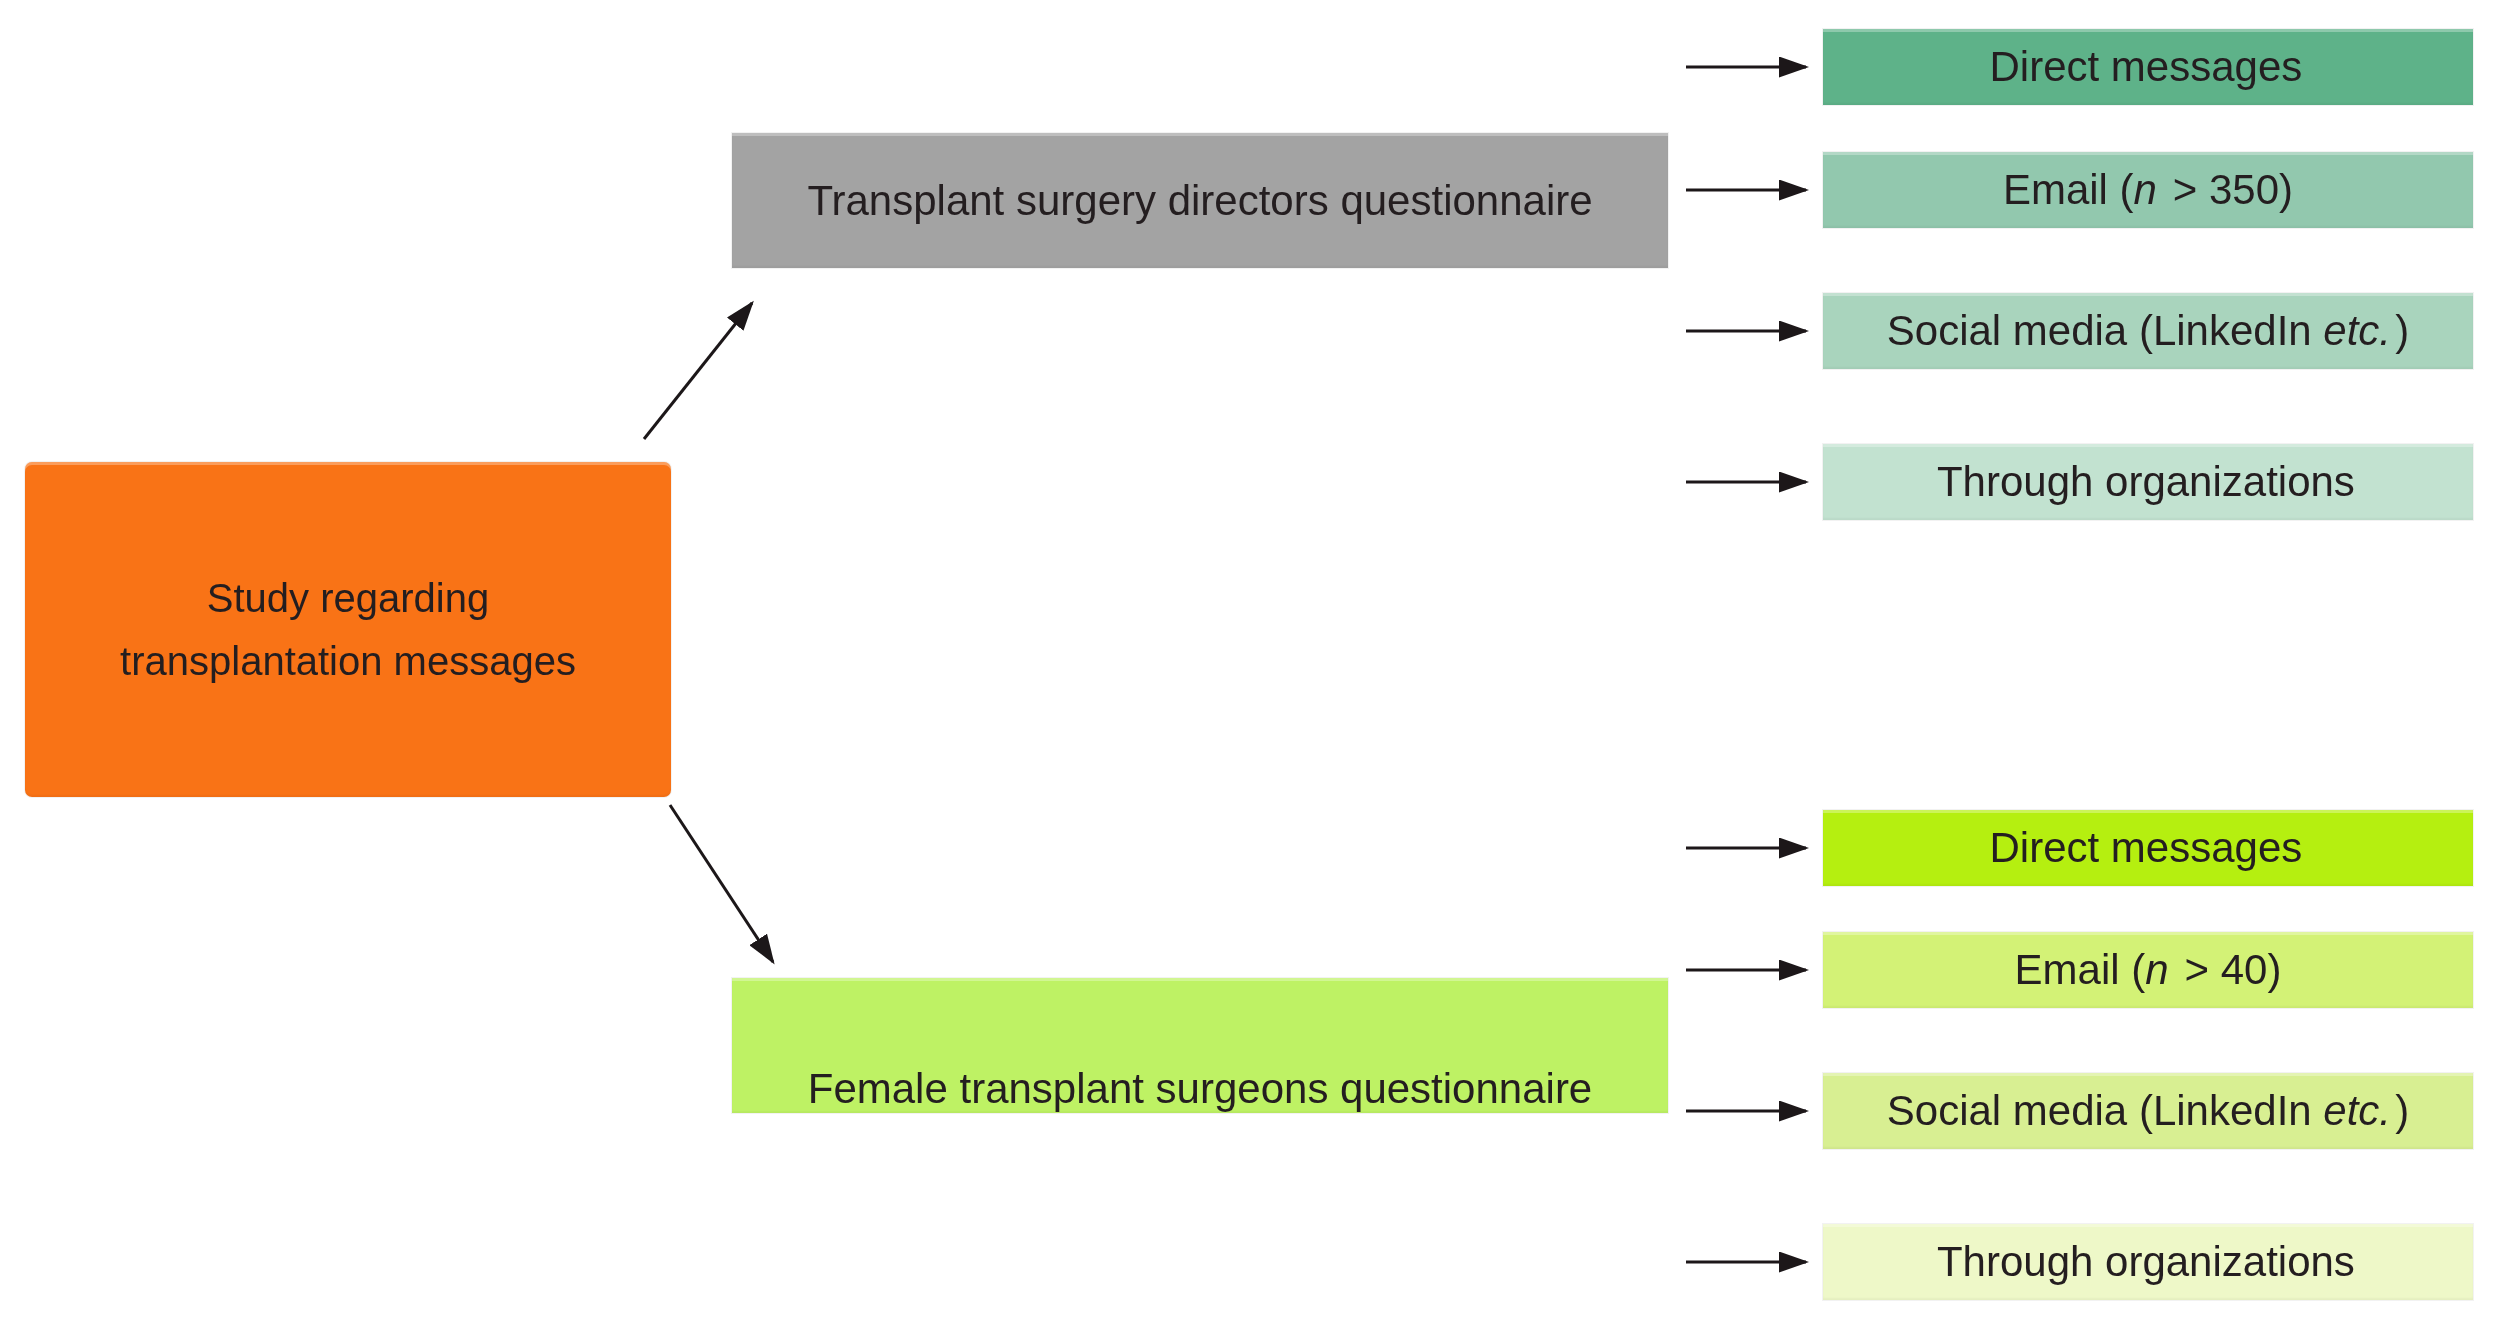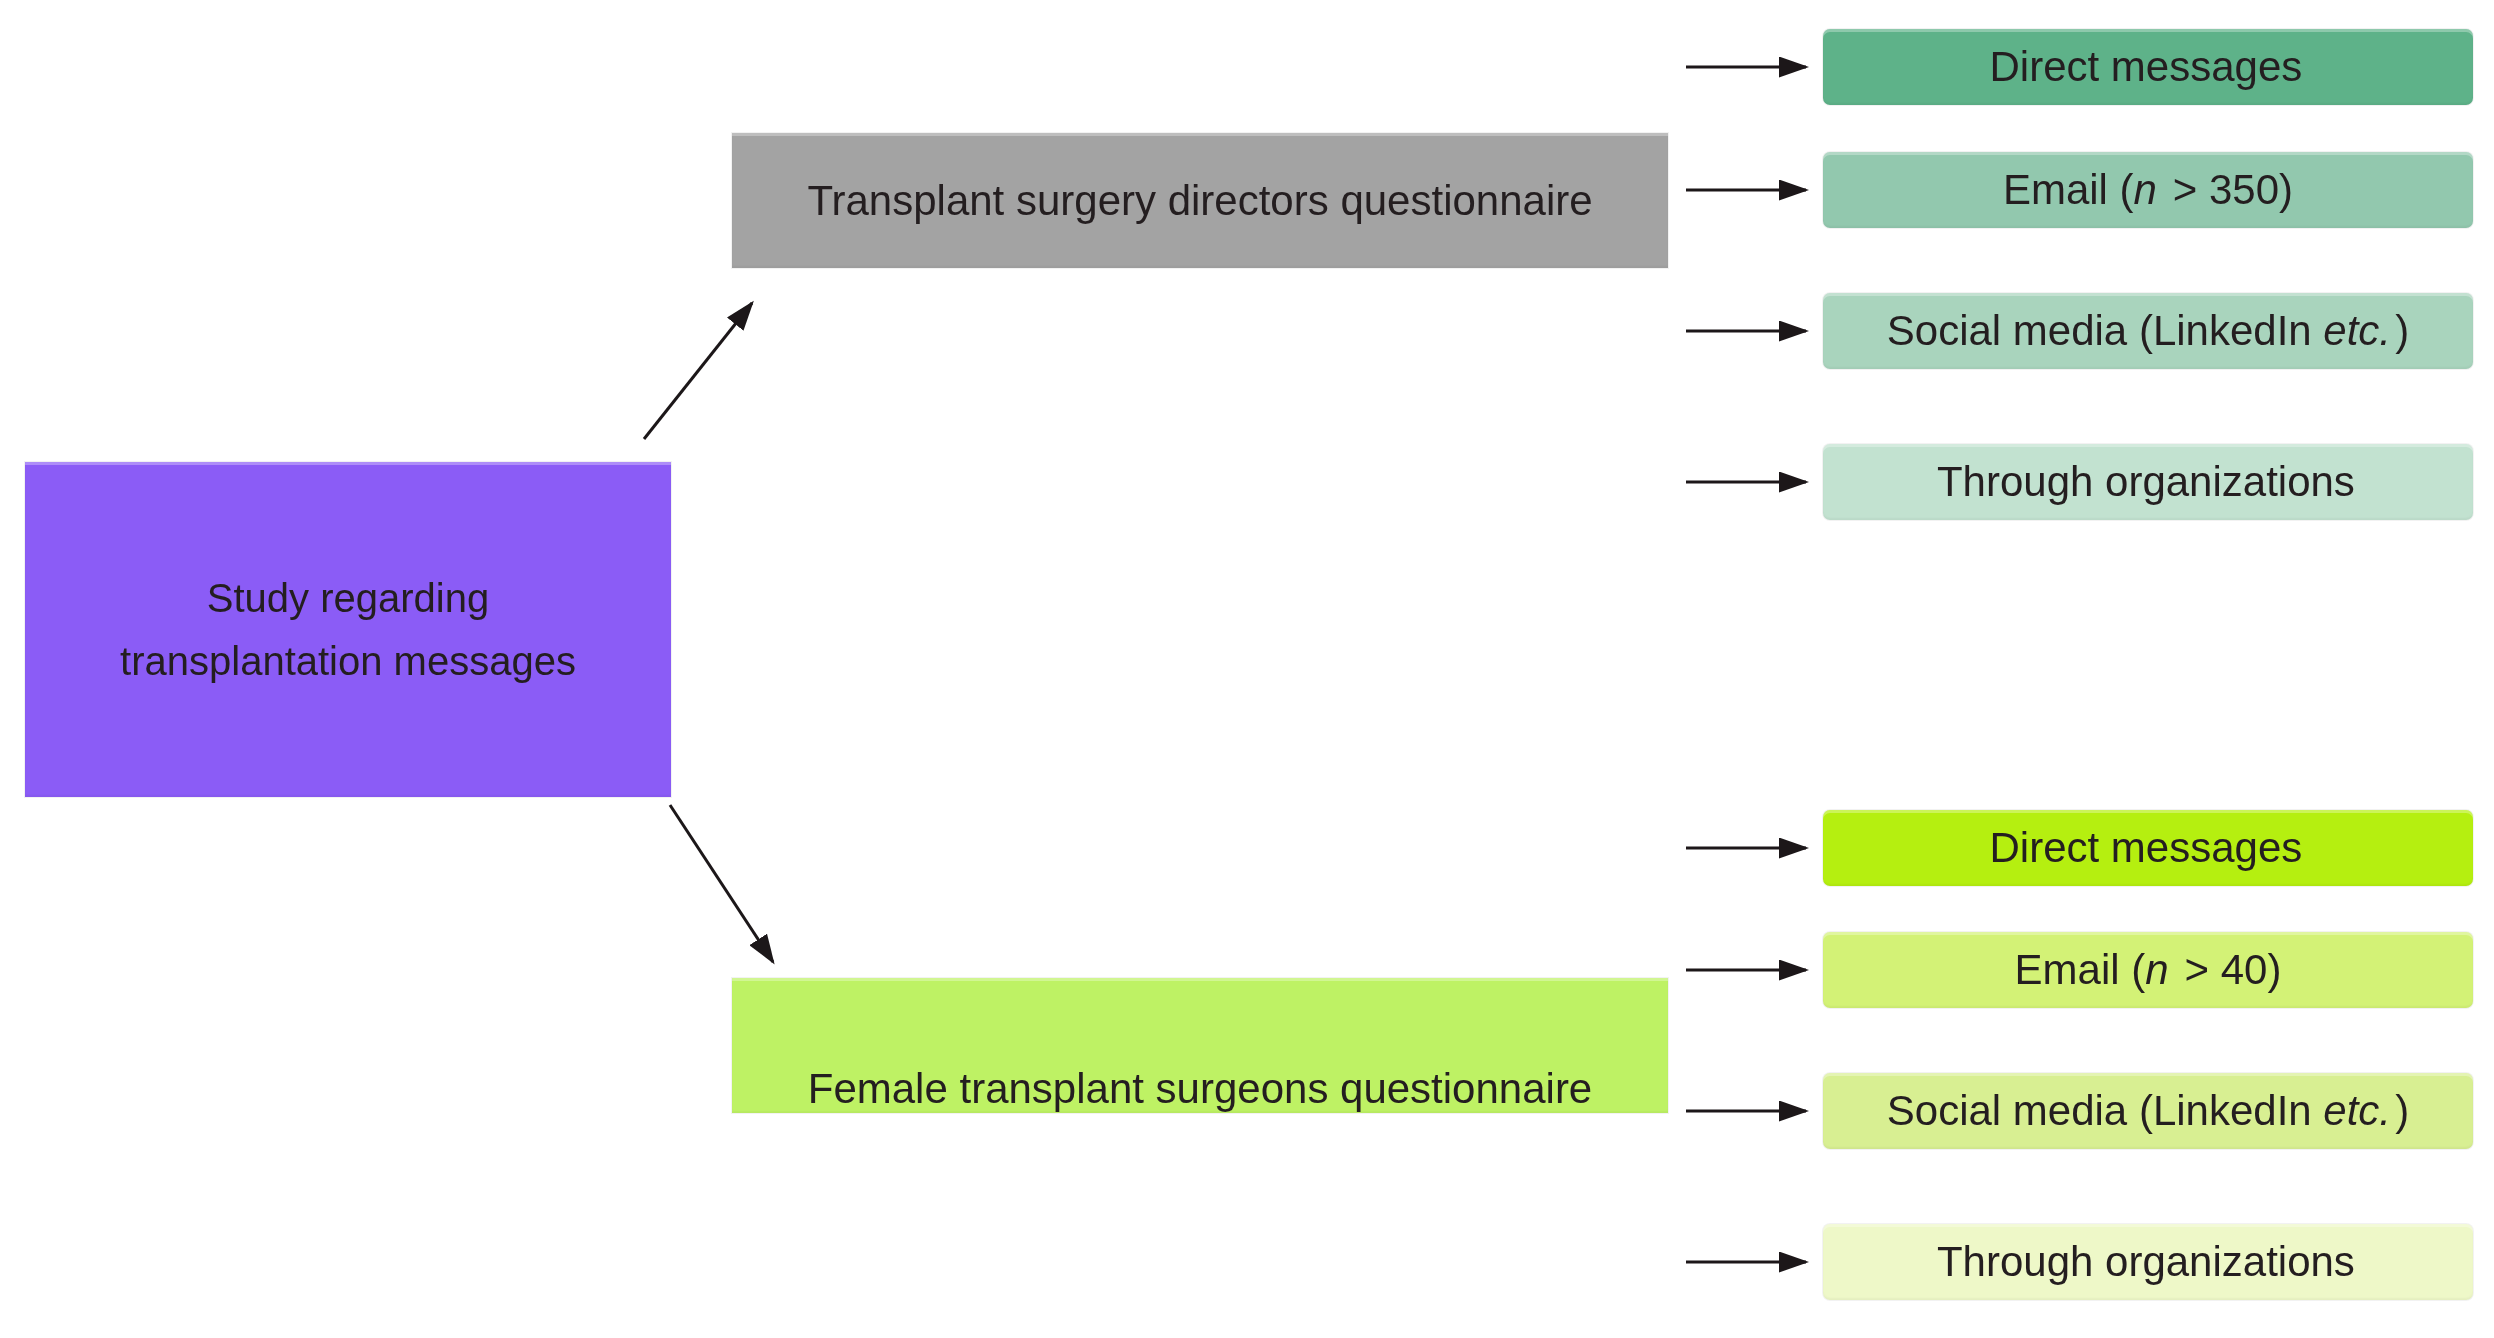--- a/index.html
+++ b/index.html
@@ -39,21 +39,20 @@
     width: 936px; height: 135px;
     font-size: 42px;
   }
   .branch-directors { top: 133px; }
   .branch-surgeons  { top: 978px; }
   .channel-node {
     left: 1823px;
     width: 650px; height: 76px;
     font-size: 42px;
     white-space: pre;
-    border-radius: 7px;
   }
   .ch-t1 { top: 29px; }
   .ch-t2 { top: 152px; }
   .ch-t3 { top: 293px; }
   .ch-t4 { top: 444px; }
   .ch-b1 { top: 810px; }
   .ch-b2 { top: 932px; }
   .ch-b3 { top: 1073px; }
   .ch-b4 { top: 1224px; }
   .it {
@@ -87,21 +86,21 @@
     <line x1="1686" y1="190" x2="1806" y2="190" stroke="#1c1719" stroke-width="3" marker-end="url(#ah)"></line>
     <line x1="1686" y1="331" x2="1806" y2="331" stroke="#1c1719" stroke-width="3" marker-end="url(#ah)"></line>
     <line x1="1686" y1="482" x2="1806" y2="482" stroke="#1c1719" stroke-width="3" marker-end="url(#ah)"></line>
 
     <line x1="1686" y1="848" x2="1806" y2="848" stroke="#1c1719" stroke-width="3" marker-end="url(#ah)"></line>
     <line x1="1686" y1="970" x2="1806" y2="970" stroke="#1c1719" stroke-width="3" marker-end="url(#ah)"></line>
     <line x1="1686" y1="1111" x2="1806" y2="1111" stroke="#1c1719" stroke-width="3" marker-end="url(#ah)"></line>
     <line x1="1686" y1="1262" x2="1806" y2="1262" stroke="#1c1719" stroke-width="3" marker-end="url(#ah)"></line>
   </svg>
 
-  <div class="node root-node" style="background-color: #8b5cf6;">
+  <div class="node root-node" style="background-color: #f97316; border-radius: 7px;">
     <span class="line">Study regarding</span>
     <span class="line">transplantation messages</span>
   </div>
 
   <div class="node branch-node branch-directors" style="background-color: #a3a3a3;">
     <span>Transplant surgery directors questionnaire</span>
   </div>
 
   <div class="node branch-node branch-surgeons" style="background-color: #bef264; align-items: flex-end;">
     <span>Female transplant surgeons questionnaire</span>

